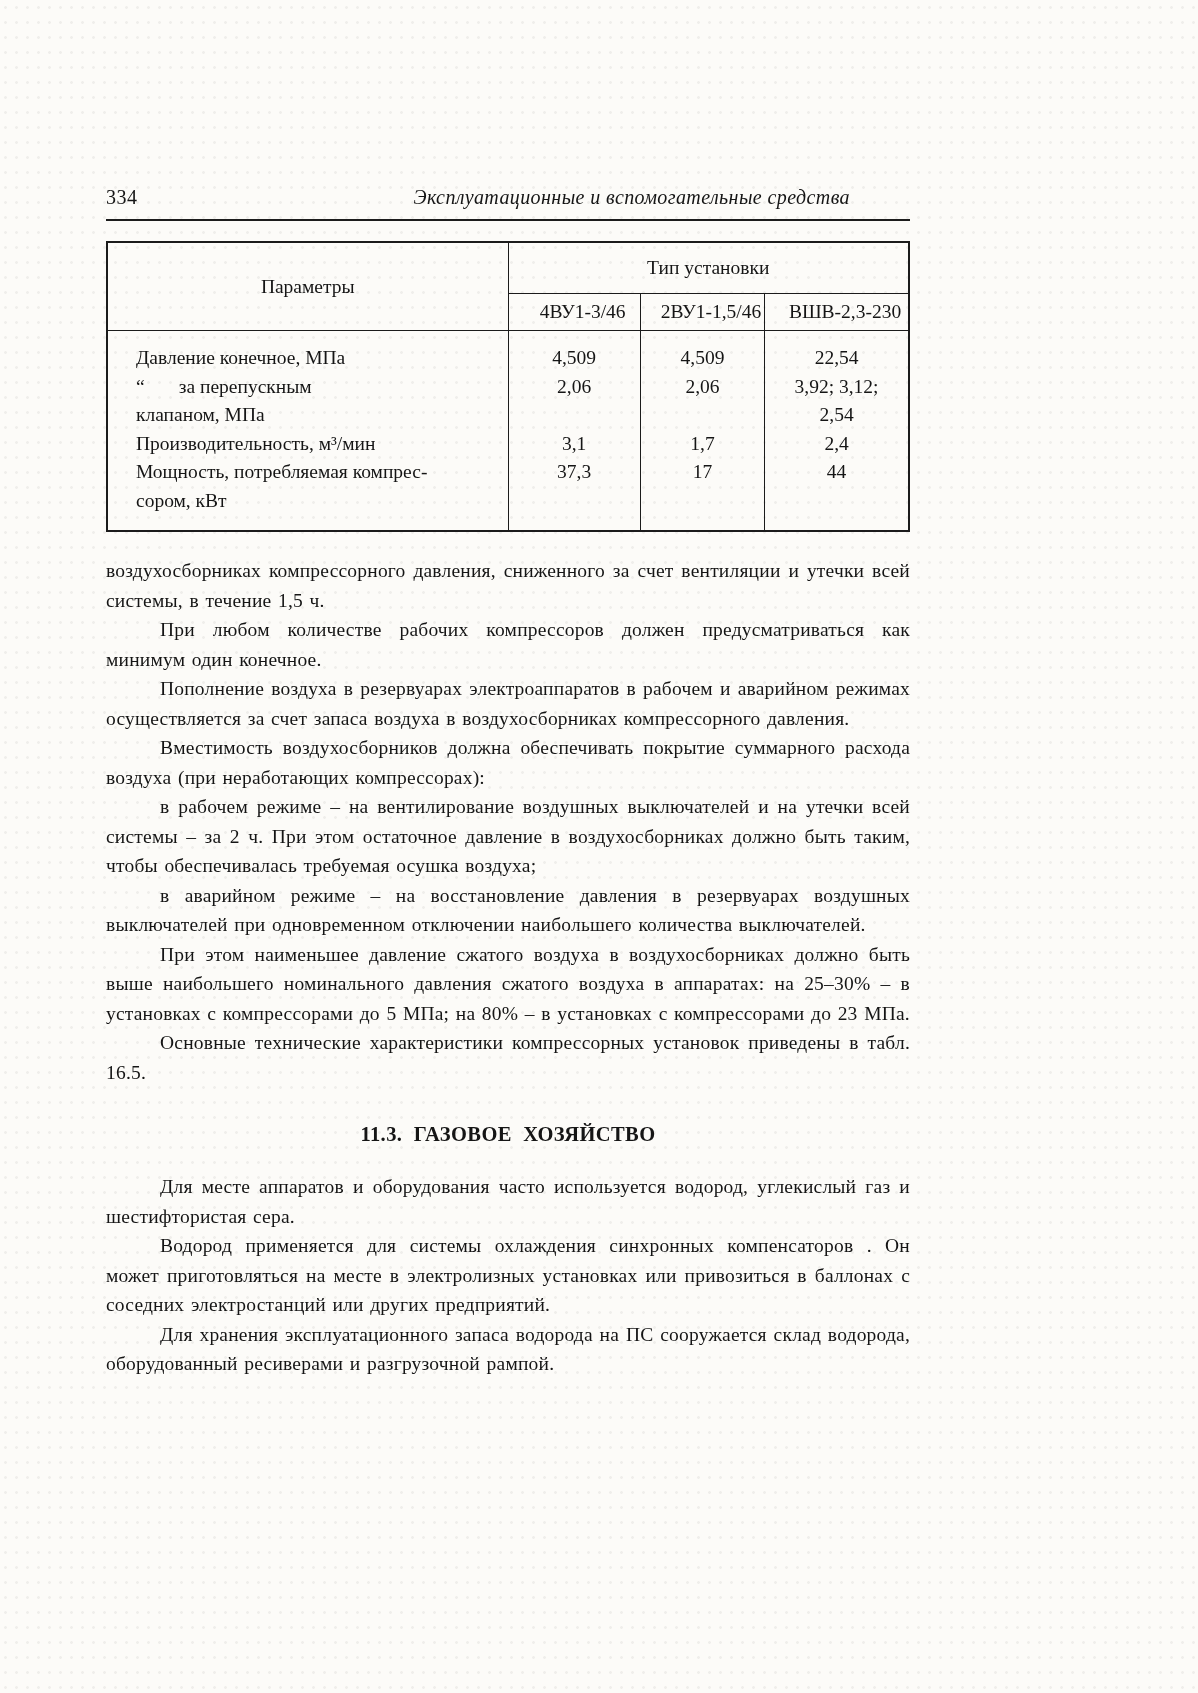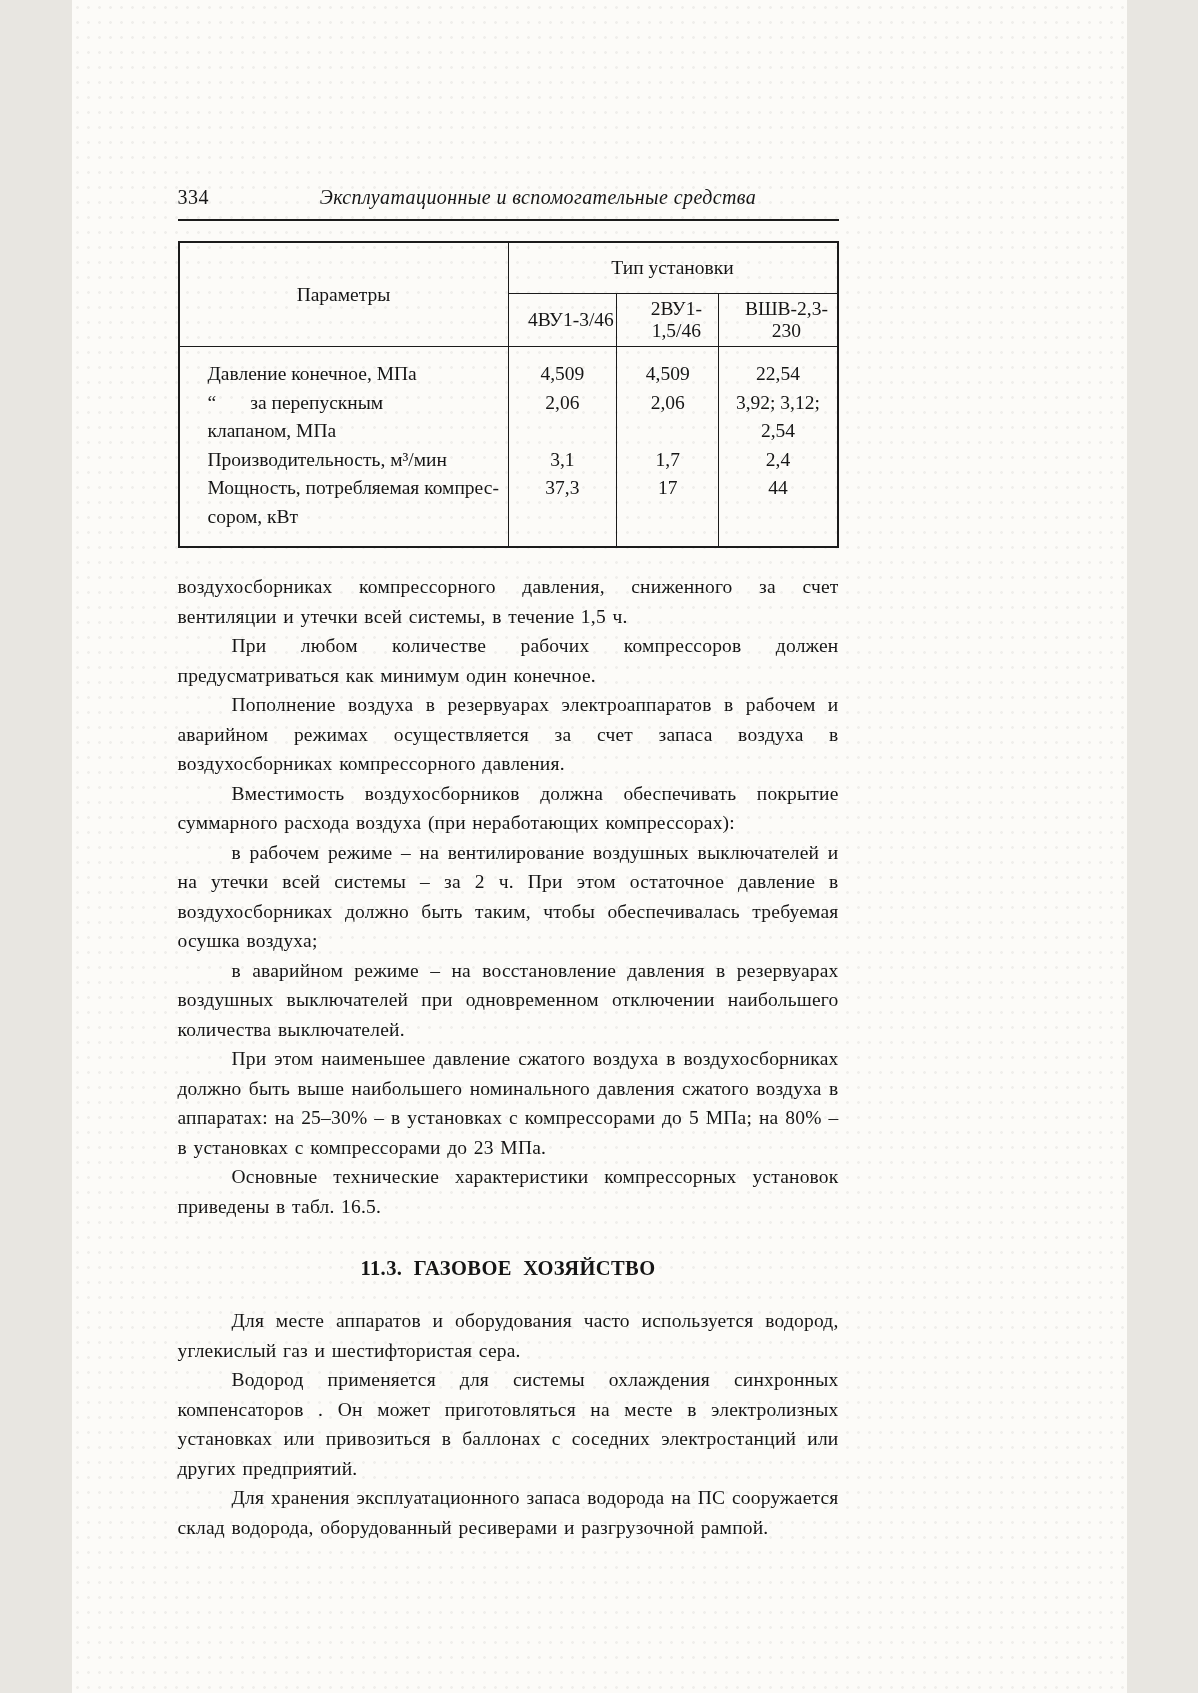--- a/index.html
+++ b/index.html
@@ -1,41 +1,41 @@
 <!DOCTYPE html>
 <html><head>
 <meta charset="utf-8">
 <style>
   html, body { margin: 0; padding: 0; }
   body { background: #e8e6e1; }
 
   .page {
     position: relative;
-    width: 1055px;
+    width: 1198px;
     height: 1693px;
     box-sizing: border-box;
     margin: 0 auto;
     background-color: #fcfbf8;
     background-image: radial-gradient(rgba(110,108,100,0.09) 1px, transparent 1.4px);
     background-size: 11px 15px;
     padding: 186px 288px 0 106px;
     font-family: "Liberation Serif", "DejaVu Serif", serif;
     color: #151515;
     overflow: hidden;
   }
 
   .header-row {
     display: flex;
     align-items: baseline;
     font-size: 20px;
   }
   .page-number { width: 120px; letter-spacing: 0.5px; }
   .running-title {
     flex: 1;
-    text-align: center;
+    text-align: right;
     font-style: italic;
     font-size: 20px;
     letter-spacing: 0.4px;
     padding-right: 60px;
   }
   .header-rule {
     border: none;
     border-top: 2.5px solid #1c1c1c;
     margin: 10px 0 0 0;
   }

